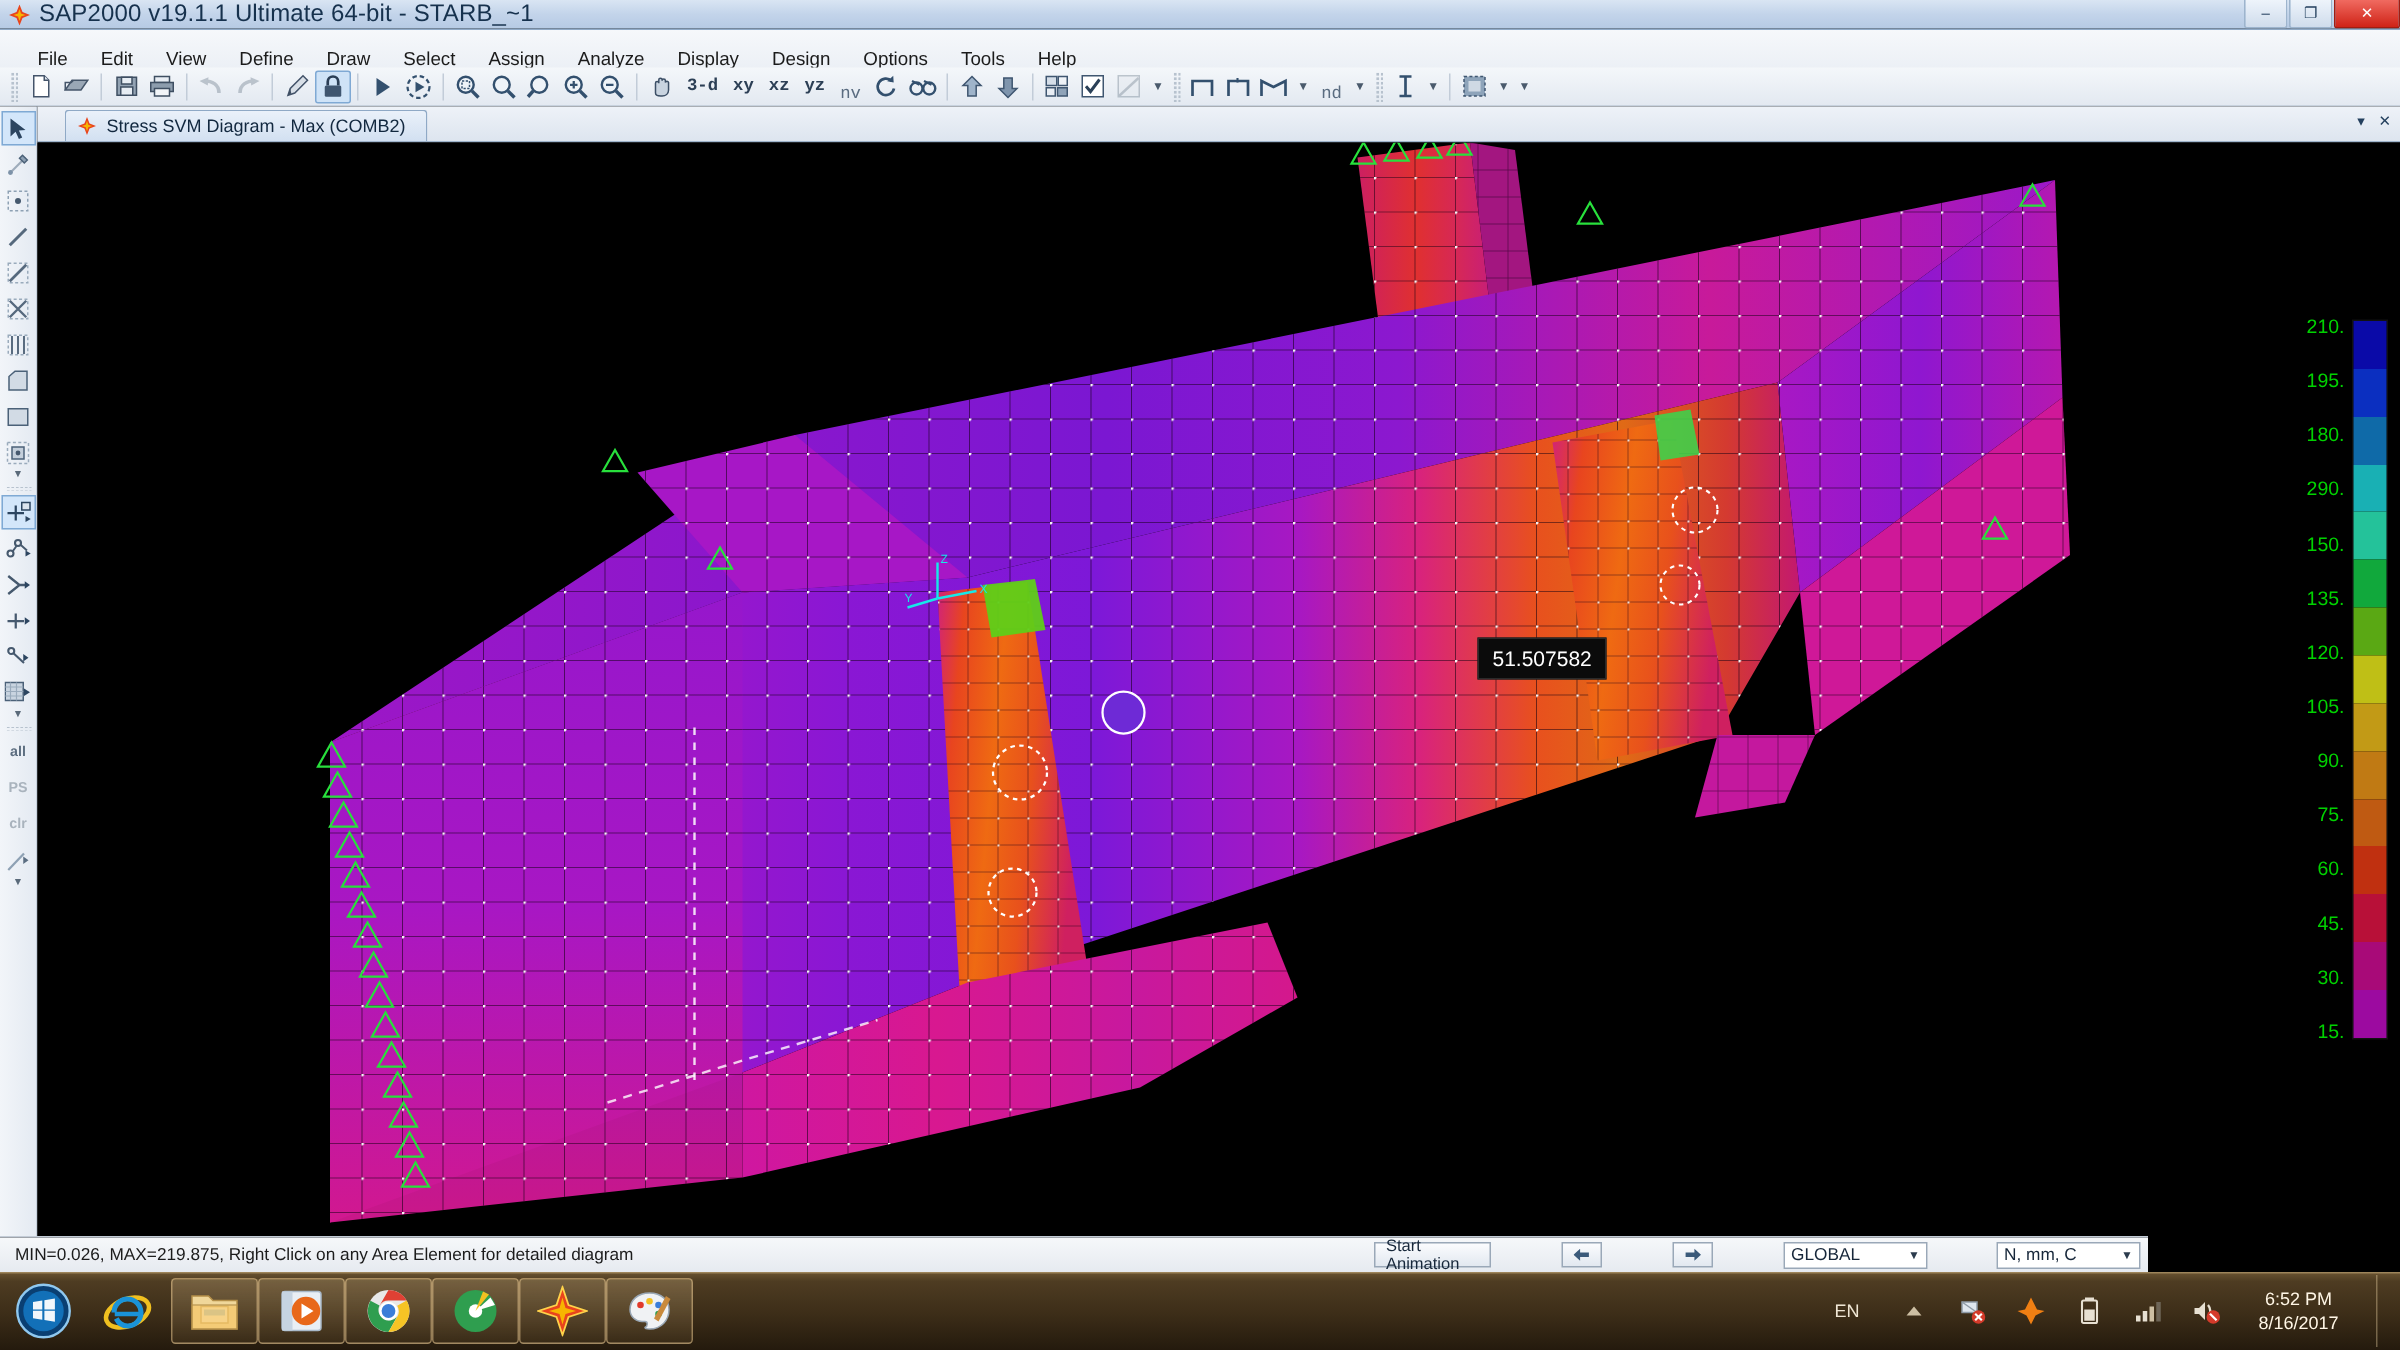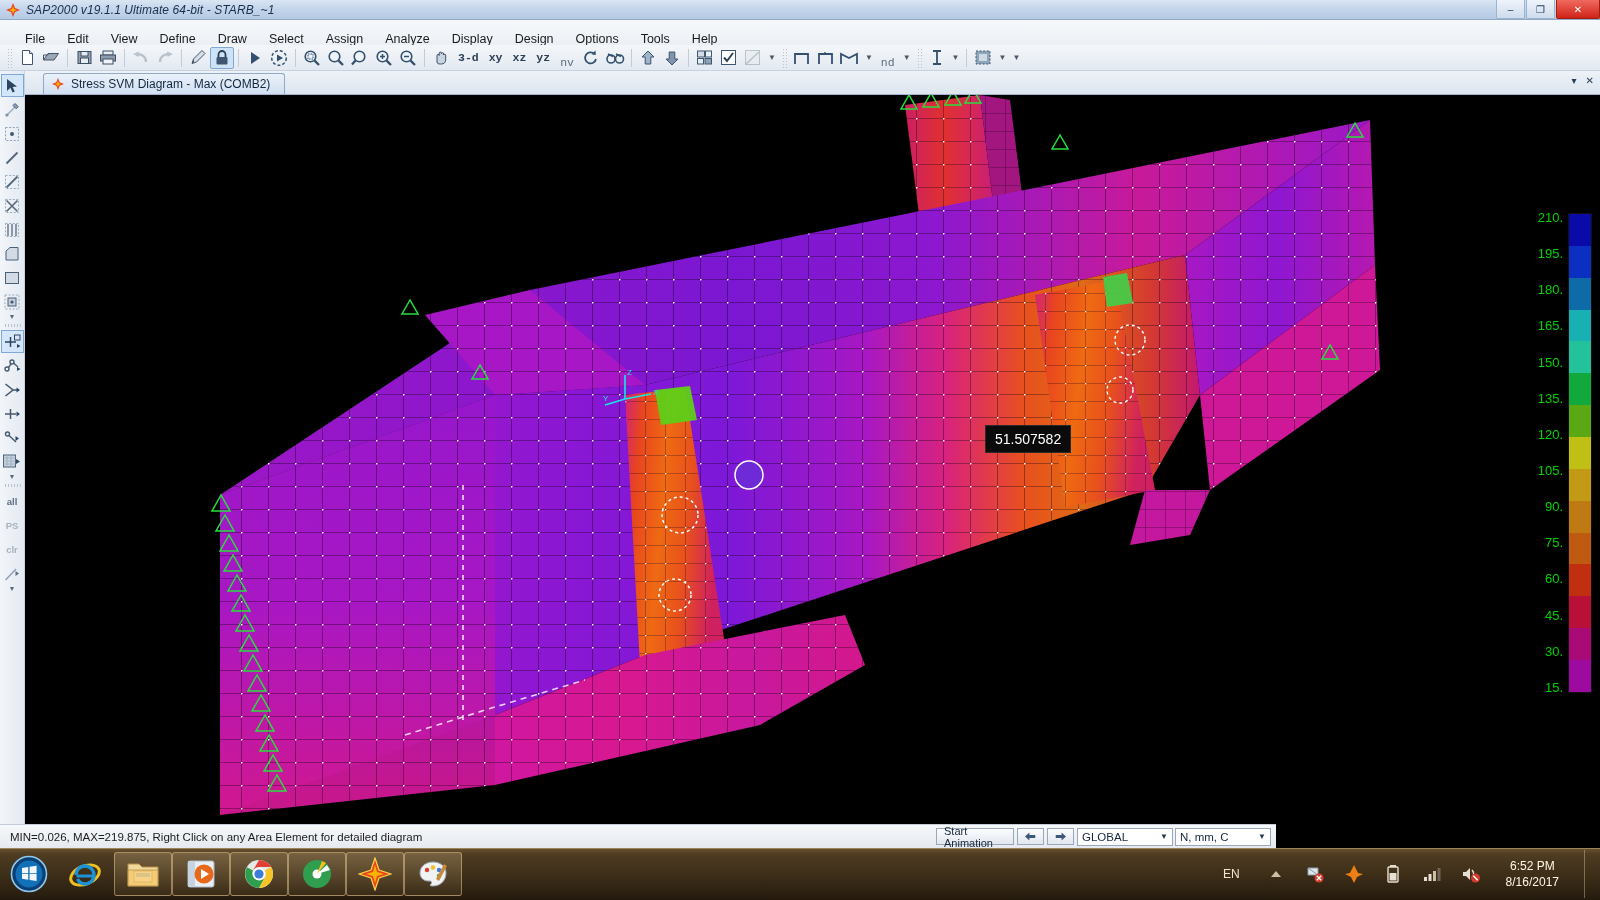--- a/index.html
+++ b/index.html
@@ -5,21 +5,21 @@
   * { margin:0; padding:0; box-sizing:border-box; }
   html,body { width:1600px; height:900px; overflow:hidden;
     font-family:"Liberation Sans", sans-serif; background:#000; }
 
   
   #titlebar { position:absolute; left:0; top:0; width:1600px; height:20px;
     background:linear-gradient(#d9e5f3,#c3d4ea 50%,#b6cae4);
     border-bottom:1px solid #8fa9c6; display:flex; align-items:center; }
   #titlebar .app-icon { width:14px; height:14px; margin:0 6px 0 6px; position:relative; }
   #titlebar .app-icon svg { display:block; }
-  #titlebar .title-text { font-size:12px; color:#16314d; letter-spacing:.1px; white-space:nowrap;font-style:italic; }
+  #titlebar .title-text { font-size:16px; color:#16314d; letter-spacing:.1px; white-space:nowrap; }
   #titlebar .title-ghost { font-size:11.5px; color:#b9c7d8; margin-left:10px; white-space:nowrap; }
   .winbtns { position:absolute; right:0; top:0; display:flex; height:20px; }
   .winbtn { width:29px; height:19px; margin-left:1px;
     background:linear-gradient(#eef4fb,#cfdcec); border:1px solid #9db4cd;
     border-top:none; display:flex; align-items:center; justify-content:center;
     font-size:10px; color:#24405e; border-radius:0 0 2px 2px; }
   .winbtn.close { background:linear-gradient(#f06a60,#cf2317); border-color:#a11d12; color:#fff; width:44px; }
 
   
   #menubar { position:absolute; left:0; top:20px; width:1600px; height:38px;
@@ -85,23 +85,23 @@
 
   
   #tooltip { position:absolute; left:960px; top:330px; background:#0b0b0b;
     color:#ffffff; font-size:14px; padding:5px 9px; border:1px solid #2a2a2a;
     white-space:nowrap; }
 
   
   #triad { position:absolute; left:578px; top:272px; width:60px; height:45px; }
 
   
-  #statusbar { position:absolute; left:0; top:824px; width:1276px; height:24px;
+  #statusbar { position:absolute; left:0; top:824px; width:1432px; height:24px;
     background:linear-gradient(#f6f8fa,#e6eaf0); border-top:1px solid #c3ccd7;
-    display:flex; align-items:center; }
+    display:flex; align-items:center;gap:44px; }
   #statusbar .msg { font-size:11.5px; color:#1c1c1c; padding-left:10px; flex:1 1 auto; white-space:nowrap; }
   .sb-btn { height:17px; border:1px solid #9aa8b8; background:linear-gradient(#fbfcfe,#e2e8f0);
     font-size:11px; color:#17273a; display:flex; align-items:center; justify-content:center;
     padding:0 7px; margin-right:3px; }
   .sb-arrow { width:27px; }
   .sb-combo { height:18px; border:1px solid #9aa8b8; background:#ffffff;
     font-size:11.5px; color:#17273a; display:flex; align-items:center; padding:0 4px;
     margin-right:2px; position:relative; }
   .sb-combo .cv { flex:1 1 auto; white-space:nowrap; }
   .sb-combo .cd { font-size:8px; color:#2b3b4d; padding-left:6px; }
@@ -682,21 +682,21 @@
     <text x="0" y="34" fill="#17e8e8" font-size="8" font-family="Liberation Sans, sans-serif">Y</text>
   </svg>
 
   <div id="tooltip">51.507582</div>
 
   <div id="legend">
     <div class="labels">
       <span>210.</span>
       <span>195.</span>
       <span>180.</span>
-      <span>165.</span>
+      <span>290.</span>
       <span>150.</span>
       <span>135.</span>
       <span>120.</span>
       <span>105.</span>
       <span>90.</span>
       <span>75.</span>
       <span>60.</span>
       <span>45.</span>
       <span>30.</span>
       <span>15.</span>

